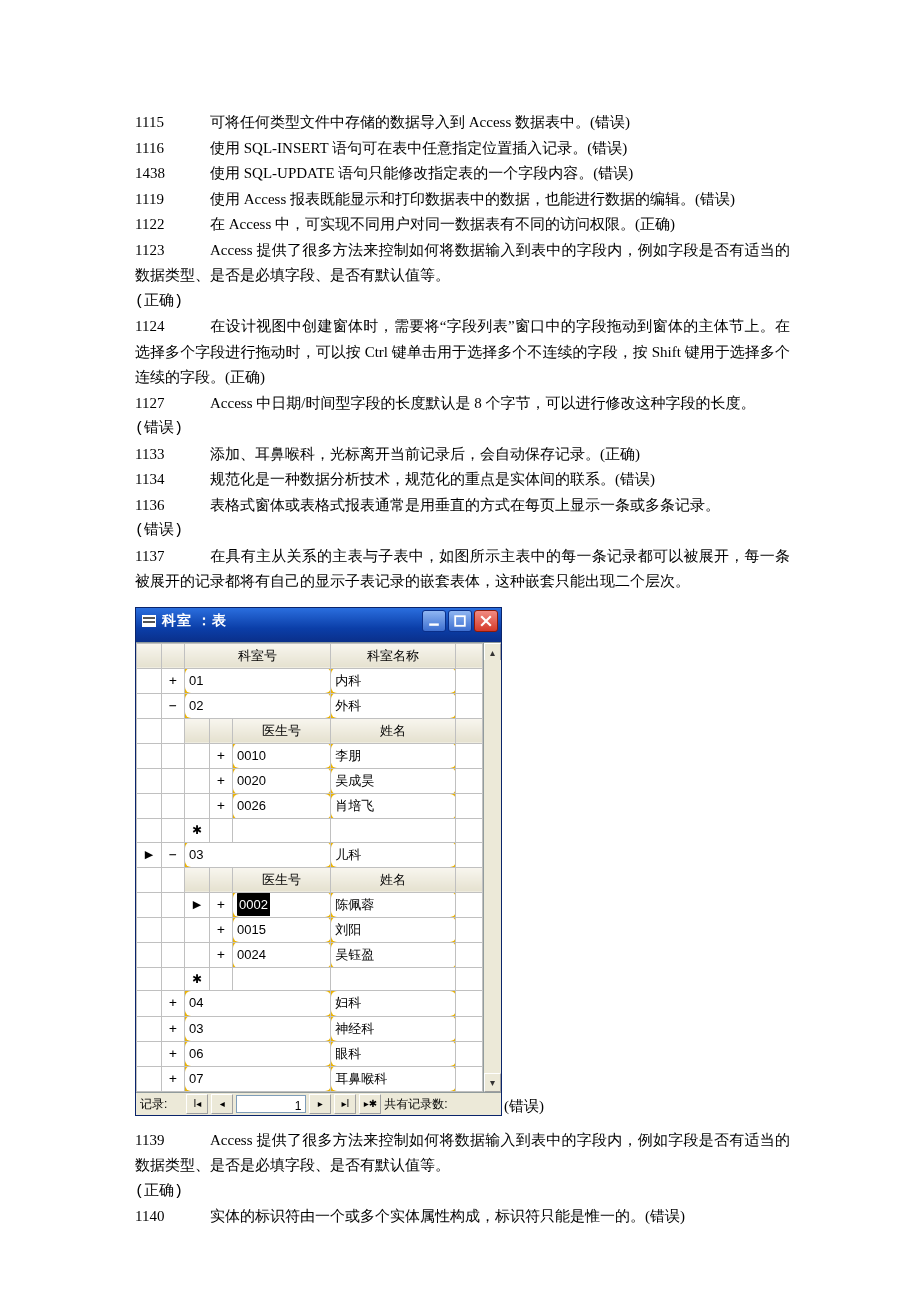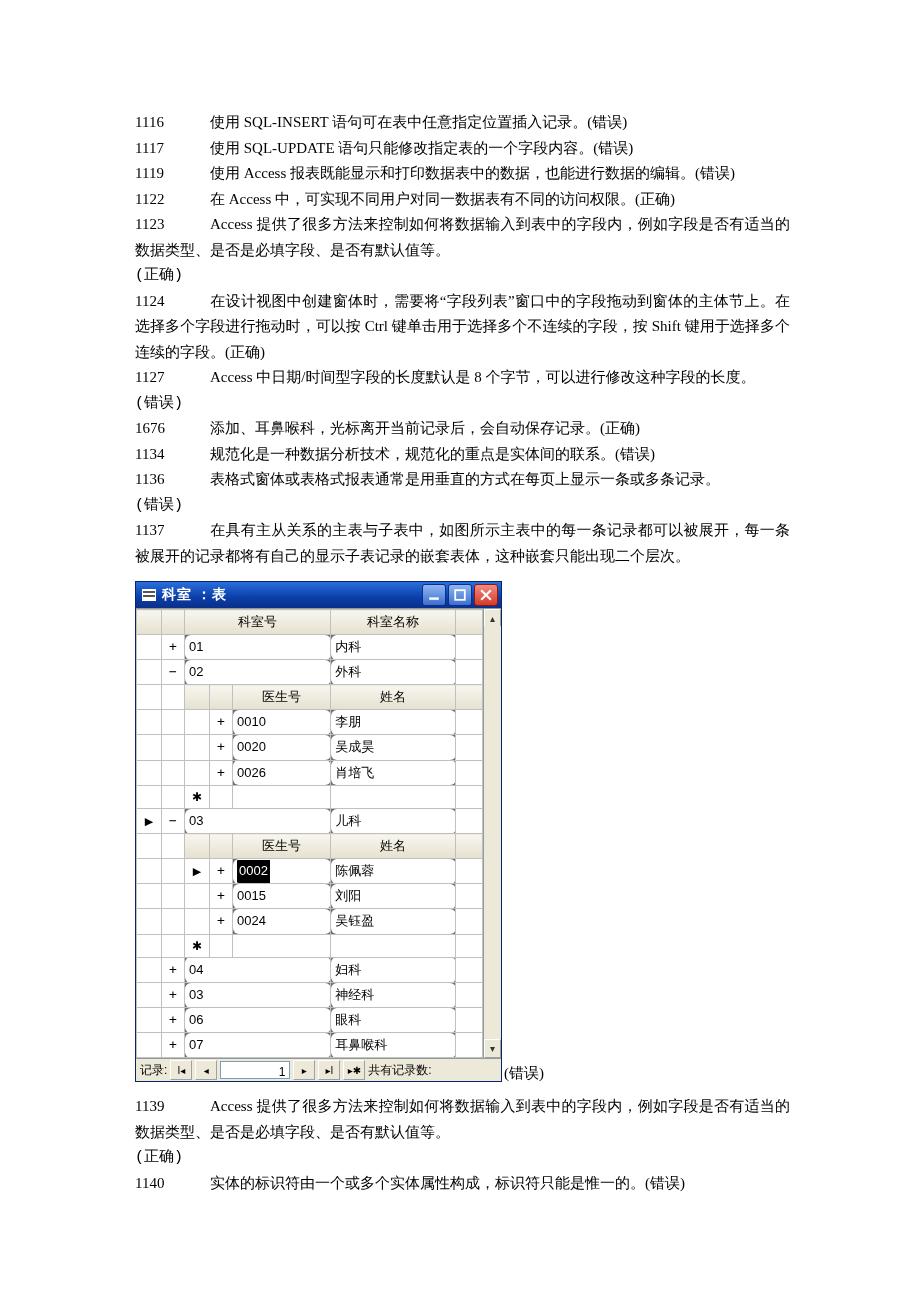--- a/index.html
+++ b/index.html
@@ -45,21 +45,21 @@
     font-family: "SimSun","宋体",sans-serif;
     font-size: 13px;
     display: inline-block;
     vertical-align: bottom;
   }
   .titlebar {
     height: 26px;
     background: linear-gradient(to bottom, #2a6ede 0%, #0b3ea8 60%, #0a2f8a 100%);
     display: flex;
     align-items: center;
-    padding: 0 3px 0 6px;
+    padding: 0 3px 8px 6px;
     color: #fff;
     font-weight: bold;
   }
   .titlebar .ticon {
     width: 14px; height: 12px;
     background: #fff;
     margin-right: 6px;
     position: relative;
   }
   .titlebar .ticon::before,
@@ -86,21 +86,21 @@
     border-color:#8a1a0a;
   }
   .win-btn svg { width:12px; height:12px; }
 
   .grid-area {
     display:flex;
     border-top:1px solid #919b9c;
   }
   .grid-body {
     flex:1;
-    background:#737373;
+    background:#eab308;
   }
   .vscroll {
     width:17px;
     background:#ece9d8;
     border-left:1px solid #919b9c;
     position:relative;
   }
   .vscroll .arrow {
     height:17px;
     border:1px solid #fff;
@@ -156,21 +156,21 @@
   .nav-bar {
     height:22px;
     border-top:1px solid #919b9c;
     background:#ece9d8;
     display:flex;
     align-items:center;
     font-size:12px;
     padding-left:4px;
     gap:3px;
   }
-  .nav-bar .lbl { margin-right:0; }
+  .nav-bar .lbl { margin-right:16px; }
   .nav-btn {
     width:20px; height:18px;
     border:1px solid #fff;
     border-right-color:#a0a0a0;
     border-bottom-color:#a0a0a0;
     background:#ece9d8;
     display:flex; align-items:center; justify-content:center;
     font-size:10px;
   }
   .nav-input {
@@ -180,30 +180,31 @@
     text-align:right;
     padding:0 4px;
     font-size:12px;
   }
 </style>
 </head>
 <body>
 
 <div class="page">
 
+  <div class="item-line"><span class="qnum">1115</span><span>可将任何类型文件中存储的数据导入到 Access 数据表中。(错误)</span></div>
   <div class="item-line"><span class="qnum">1116</span><span>使用 SQL-INSERT 语句可在表中任意指定位置插入记录。(错误)</span></div>
-  <div class="item-line"><span class="qnum">1117</span><span>使用 SQL-UPDATE 语句只能修改指定表的一个字段内容。(错误)</span></div>
+  <div class="item-line"><span class="qnum">1438</span><span>使用 SQL-UPDATE 语句只能修改指定表的一个字段内容。(错误)</span></div>
   <div class="item-line"><span class="qnum">1119</span><span>使用 Access 报表既能显示和打印数据表中的数据，也能进行数据的编辑。(错误)</span></div>
   <div class="item-line"><span class="qnum">1122</span><span>在 Access 中，可实现不同用户对同一数据表有不同的访问权限。(正确)</span></div>
   <div class="item-line"><span class="qnum">1123</span><span>Access 提供了很多方法来控制如何将数据输入到表中的字段内，例如字段是否有适当的数据类型、是否是必填字段、是否有默认值等。</span></div>
   <div class="standalone">(正确)</div>
   <div class="item-line"><span class="qnum">1124</span><span>在设计视图中创建窗体时，需要将“字段列表”窗口中的字段拖动到窗体的主体节上。在选择多个字段进行拖动时，可以按 Ctrl 键单击用于选择多个不连续的字段，按 Shift 键用于选择多个连续的字段。(正确)</span></div>
   <div class="item-line"><span class="qnum">1127</span><span>Access 中日期/时间型字段的长度默认是 8 个字节，可以进行修改这种字段的长度。</span></div>
   <div class="standalone">(错误)</div>
-  <div class="item-line"><span class="qnum">1676</span><span>添加、耳鼻喉科，光标离开当前记录后，会自动保存记录。(正确)</span></div>
+  <div class="item-line"><span class="qnum">1133</span><span>添加、耳鼻喉科，光标离开当前记录后，会自动保存记录。(正确)</span></div>
   <div class="item-line"><span class="qnum">1134</span><span>规范化是一种数据分析技术，规范化的重点是实体间的联系。(错误)</span></div>
   <div class="item-line"><span class="qnum">1136</span><span>表格式窗体或表格式报表通常是用垂直的方式在每页上显示一条或多条记录。</span></div>
   <div class="standalone">(错误)</div>
   <div class="item-line"><span class="qnum">1137</span><span>在具有主从关系的主表与子表中，如图所示主表中的每一条记录都可以被展开，每一条被展开的记录都将有自己的显示子表记录的嵌套表体，这种嵌套只能出现二个层次。</span></div>
 
   <div>
     <div class="access-window">
       <div class="titlebar">
         <span class="ticon"></span>
         <span class="title-text">科室 ：表</span>

